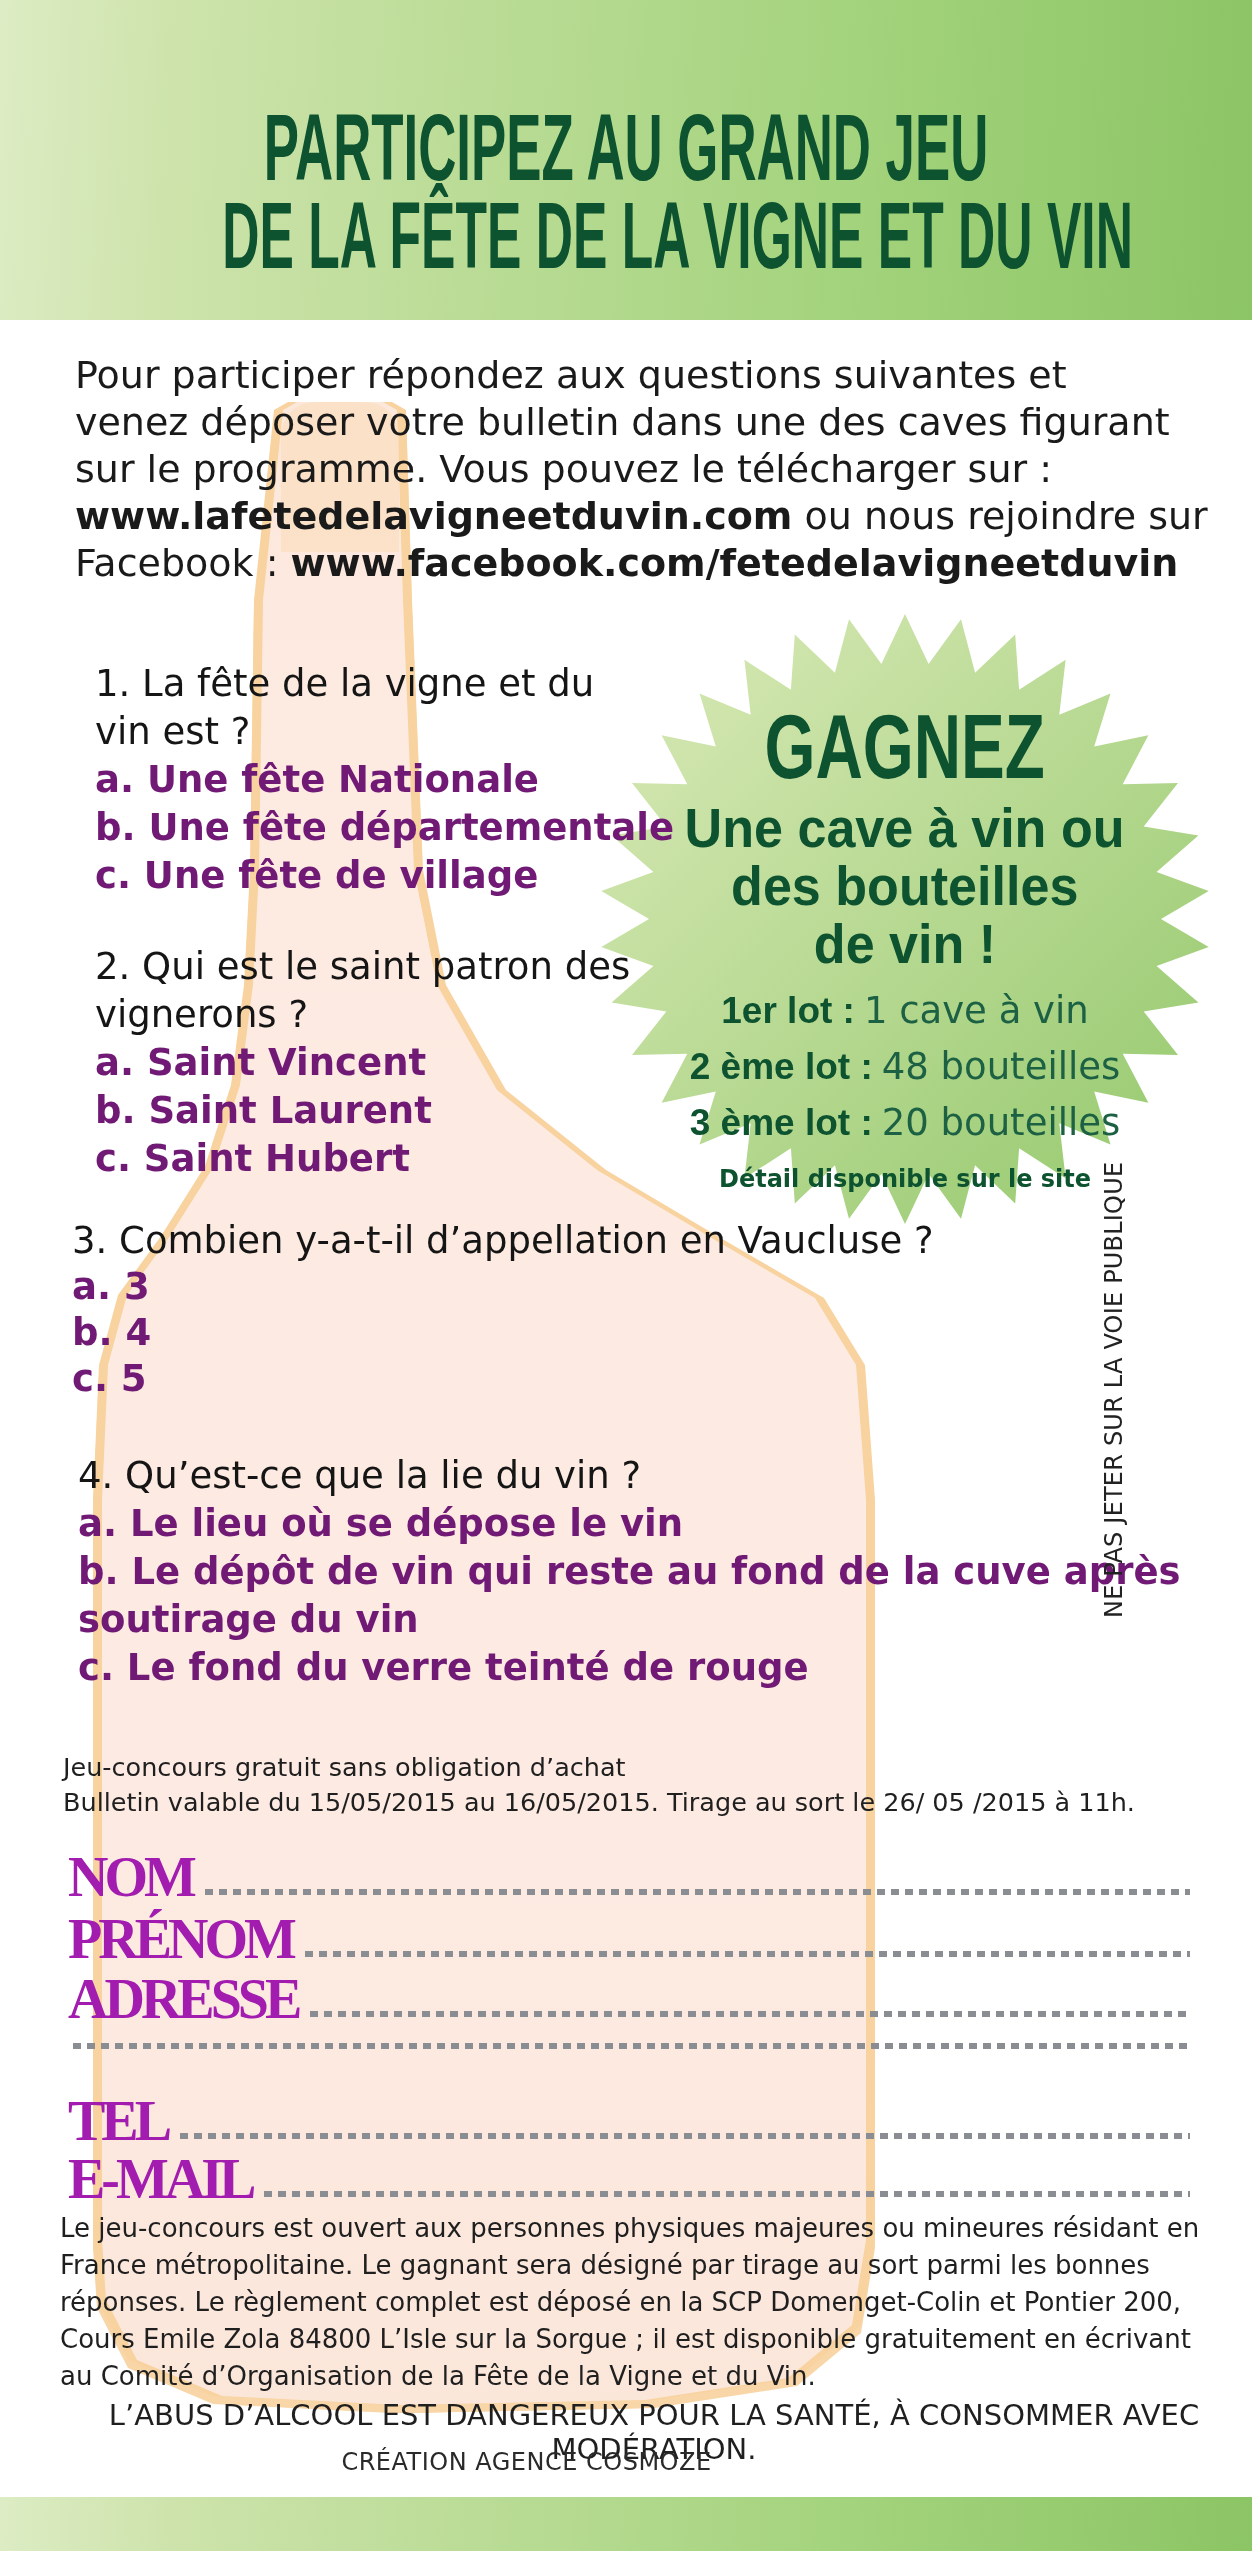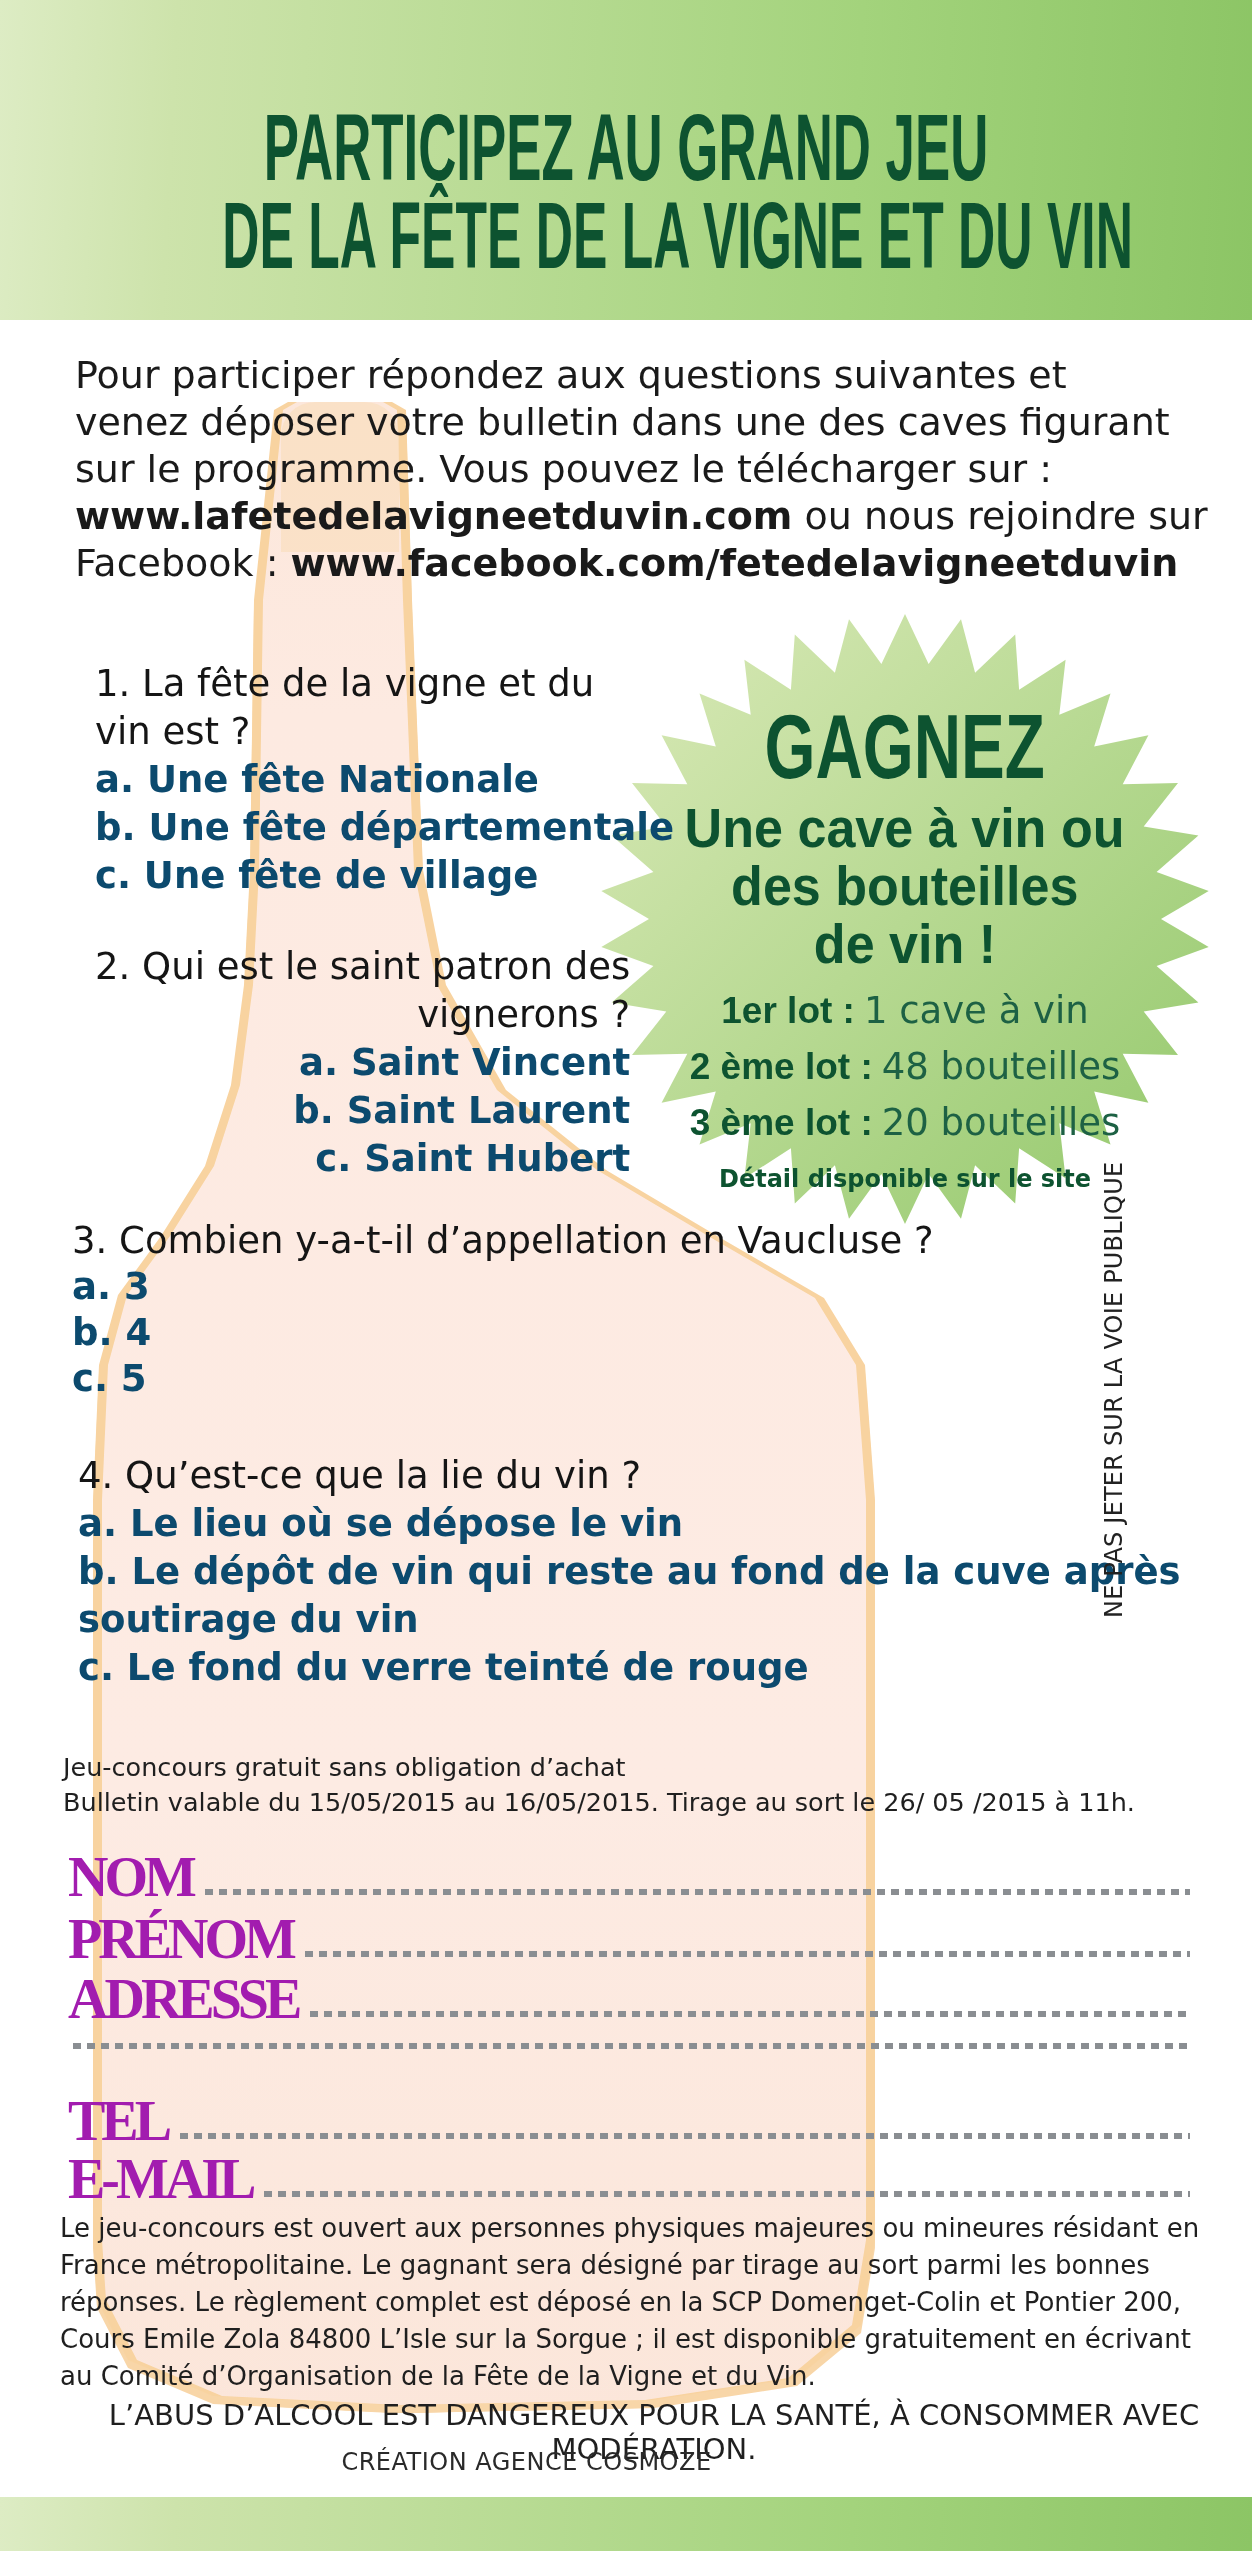--- a/index.html
+++ b/index.html
@@ -41,23 +41,23 @@
   }
   #bottle-cap {
     position:absolute; left:281px; top:402px; width:118px; height:150px; z-index:1;
     background:#fadfc0; border-radius:34px 34px 0 0; opacity:0.75;
   }
   
   .abs { position:absolute; z-index:3; }
   #intro { left:75px; top:352px; font-size:38px; line-height:47px; color:#1a1a1a; }
   #intro b { font-family:"DejaVu Sans", sans-serif; }
   .question { font-size:37px; line-height:48px; color:#151515; }
-  .answer { font-weight:bold; color:#0c4a6e; }
+  .answer { font-weight:bold; color:#701a75; }
   #q1 { left:95px; top:660px; }
-  #q2 { left:95px; top:943px;text-align:right; }
+  #q2 { left:95px; top:943px; }
   #q3 { left:72px; top:1218px; line-height:46px; }
   #q4 { left:78px; top:1452px; }
   
   #star-svg { position:absolute; left:598px; top:612px; z-index:2; }
   #badge-text {
     position:absolute; left:630px; top:648px; width:550px; height:545px; z-index:3;
     display:flex; flex-direction:column; align-items:center; justify-content:flex-end;
     text-align:center; color:#0d5330;
   }
   .badge-headline {

